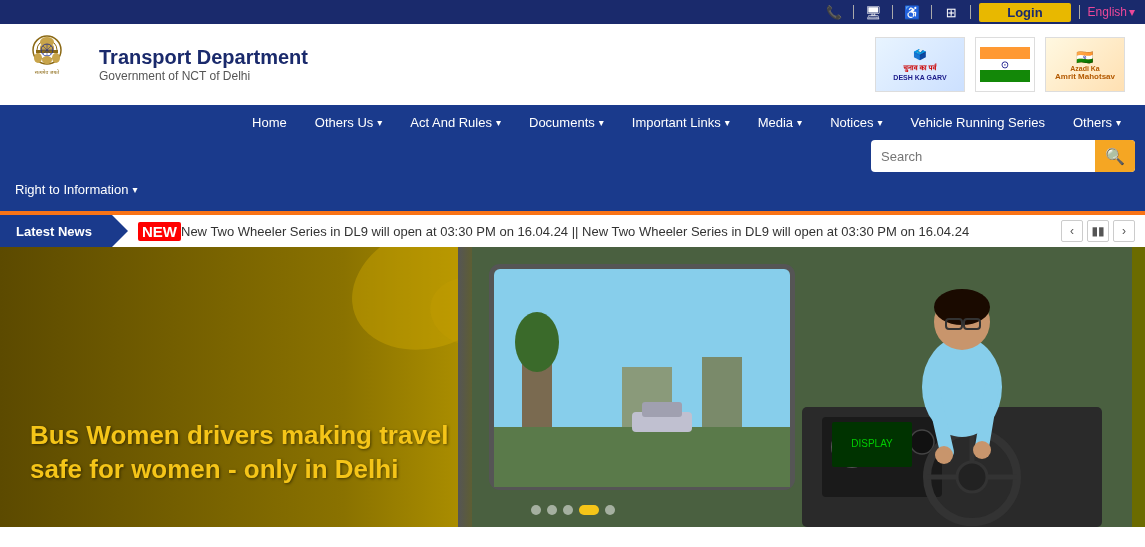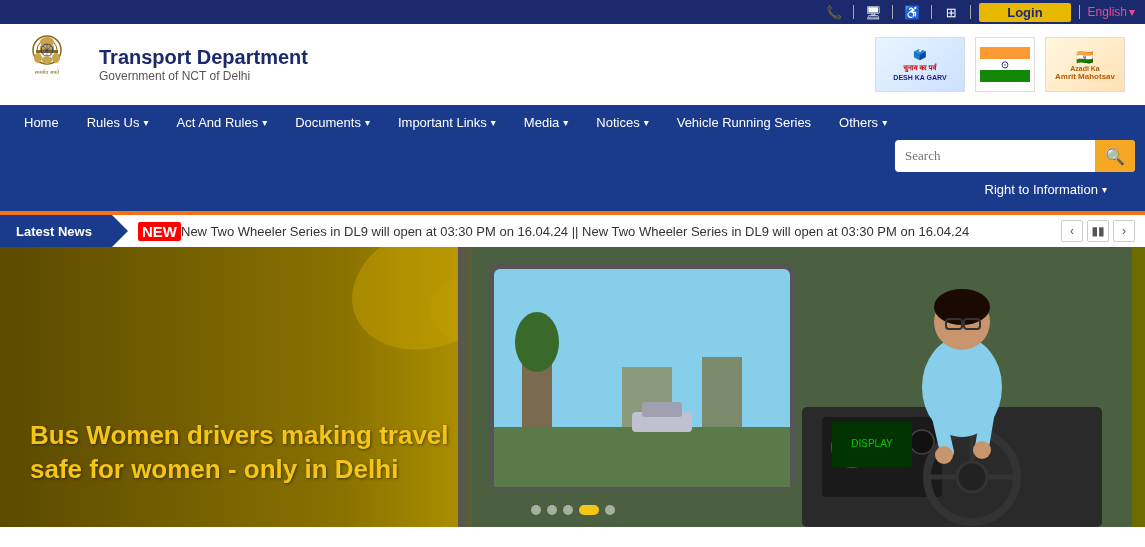--- a/index.html
+++ b/index.html
@@ -81,20 +81,21 @@
       border: 1px solid #ddd;
     }
 
     
     .nav-bar {
       background: #1a3a8c;
       display: flex;
       align-items: center;
       flex-wrap: wrap;
       padding: 0 10px;
+      justify-content: flex-end;
     }
     .nav-item {
       color: white;
       padding: 10px 14px;
       font-size: 13px;
       cursor: pointer;
       display: flex; align-items: center; gap: 4px;
       white-space: nowrap;
     }
     .nav-arrow { font-size: 10px; }
@@ -103,37 +104,35 @@
       display: flex; align-items: center;
       background: white;
       border-radius: 4px;
       overflow: hidden;
       height: 32px;
     }
     .search-box input {
       border: none; outline: none;
       padding: 4px 10px;
       font-size: 13px;
-      width: 200px;
-      font-family: Liberation Serif, serif;
+      width: 224px;
     }
     .search-box button {
       background: #f5a623;
       border: none;
       padding: 4px 10px;
       cursor: pointer;
       height: 100%;
       color: white;
       font-size: 16px;
     }
     .nav-row2 {
       background: #1a3a8c;
-      padding: 0 24px 4px;
+      padding: 0 1px 4px;
       display: flex;
-      justify-content: flex-end;
     }
 
     
     .news-bar {
       background: white;
       display: flex;
       align-items: center;
       height: 36px;
       border-top: 4px solid #f97316;
       overflow: hidden;
@@ -344,21 +343,21 @@
       </div>
     </div>
   </div>
 </div>
 
 <div class="nav-bar">
   <div class="nav-item">
     <span>Home</span>
   </div>
   <div class="nav-item">
-    <span>Rules Us</span>
+    <span>Others Us</span>
     <span class="nav-arrow">▾</span>
   </div>
   <div class="nav-item">
     <span>Act And Rules</span>
     <span class="nav-arrow">▾</span>
   </div>
   <div class="nav-item">
     <span>Documents</span>
     <span class="nav-arrow">▾</span>
   </div>

